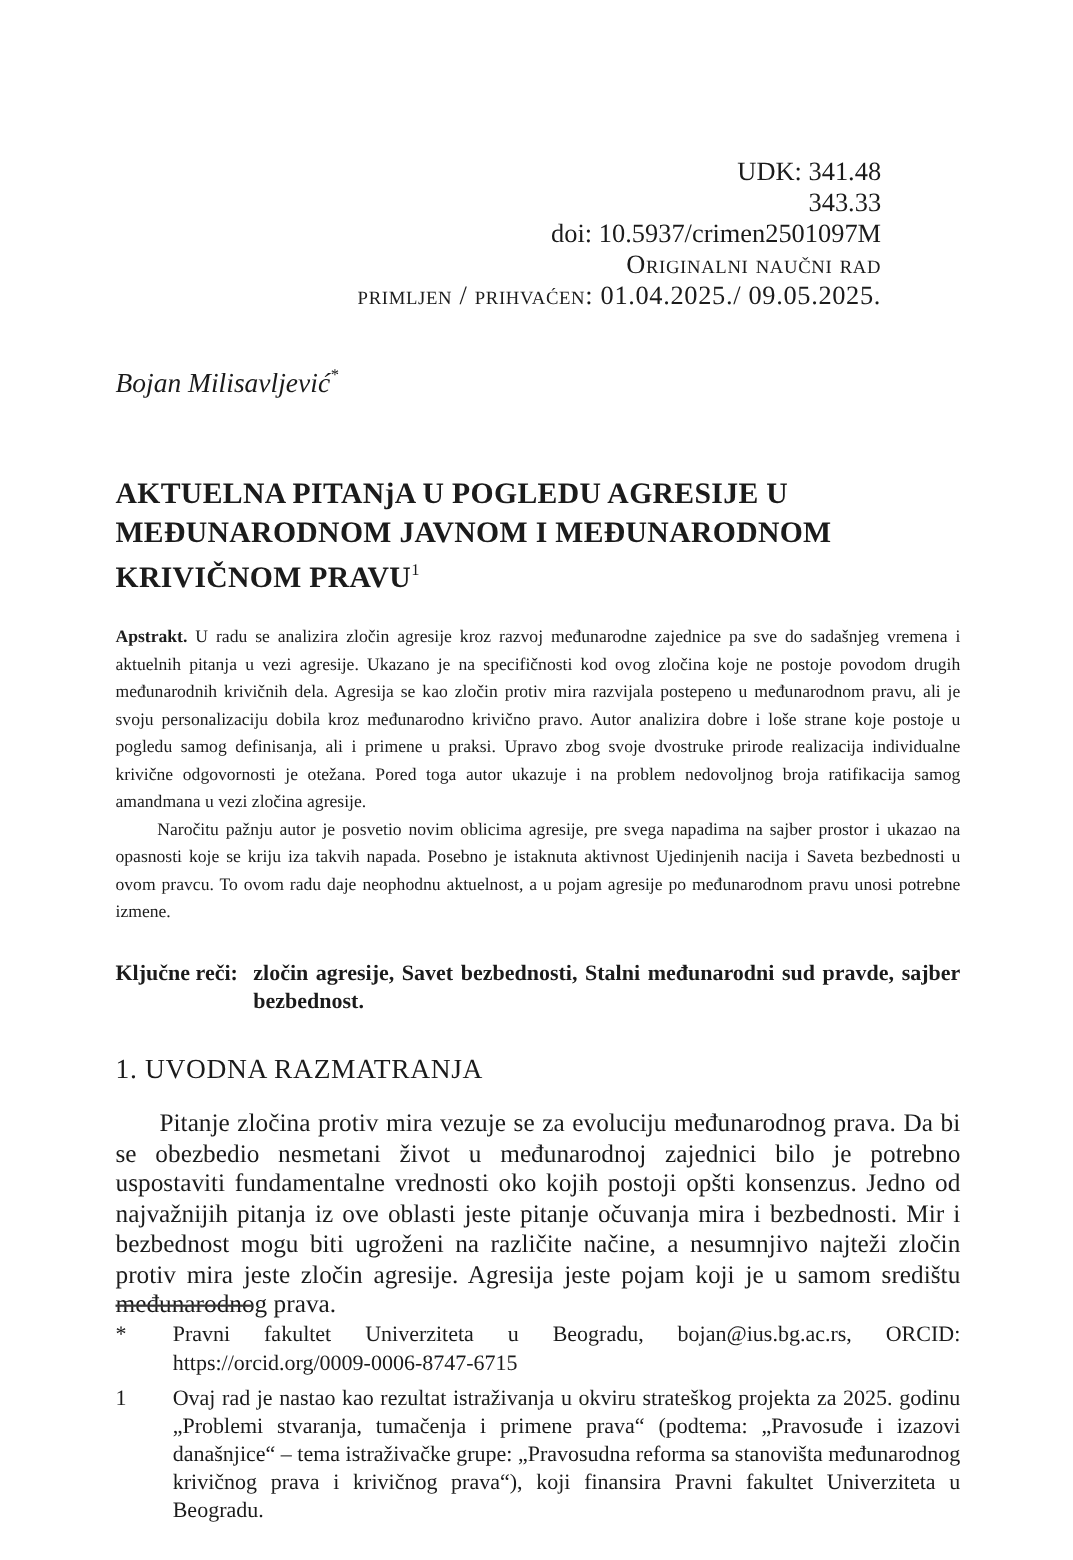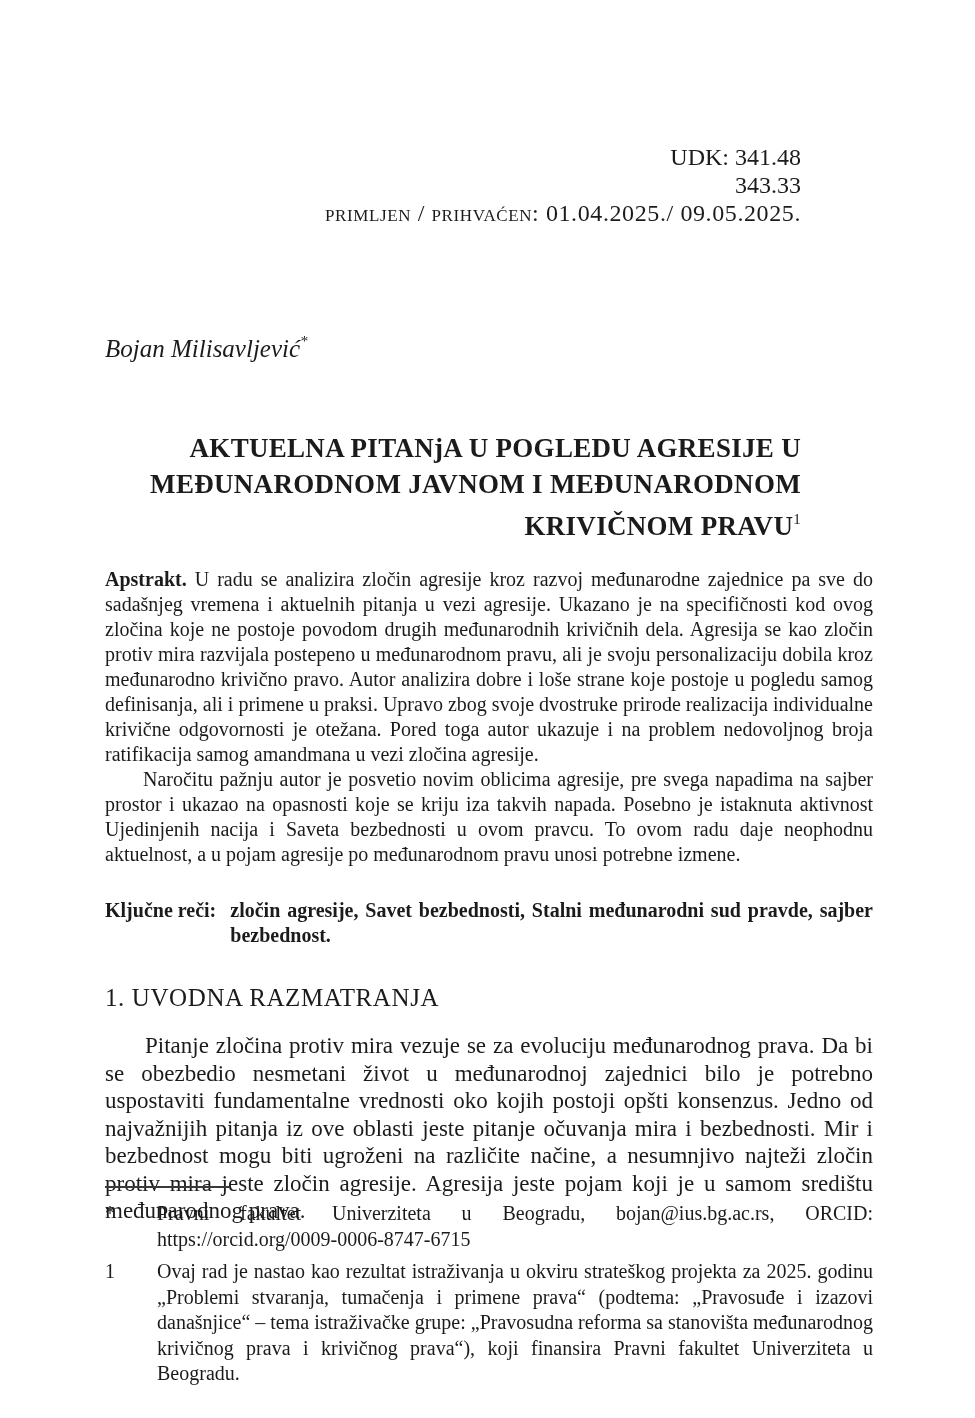--- a/index.html
+++ b/index.html
@@ -27,36 +27,36 @@
     position: absolute;
     top: 335px; left: 105px;
     font-style: italic;
     font-size: 25px;
   }
   .author sup { font-size: 15px; position: relative; top: -2px; }
   
   .title {
     position: absolute;
     top: 430px; left: 105px; right: 102px;
-    text-align: right;
+    text-align: left;
     font-weight: 700;
     font-size: 27px;
     line-height: 36px;
     letter-spacing: 0.3px;
     font-family: Liberation Serif, serif;
   }
   .title-line { display: block; }
   .title sup { font-size: 15px; font-weight: 400; position: relative; top: -1px; }
   
   .front-matter {
     position: absolute;
     top: 567px; left: 105px; width: 768px;
   }
   .abstract-p {
-    font-size: 20px;
+    font-size: 16px;
     line-height: 25px;
     text-align: justify;
   }
   .abstract-p.indented { text-indent: 38px; }
   .abstract-label { font-weight: 700; }
   .keywords {
     margin-top: 31px;
     display: grid;
     grid-template-columns: auto 1fr;
     column-gap: 14px;
@@ -98,20 +98,22 @@
   .fn-text { text-align: justify; margin-left: 24px; }
 </style>
 </head>
 <body>
 
 <div class="page">
 
   <div class="meta">
     <div class="meta-line">UDK: 341.48</div>
     <div class="meta-line">343.33</div>
+    <div class="meta-line">doi: 10.5937/crimen2501097M</div>
+    <div class="meta-line sc">Originalni naučni rad</div>
     <div class="meta-line sc">primljen / prihvaćen: 01.04.2025./ 09.05.2025.</div>
   </div>
 
   <div class="author">
     <span>Bojan Milisavljević</span><sup>*</sup>
   </div>
 
   <h1 class="title">
     <span class="title-line">AKTUELNA PITANjA U POGLEDU AGRESIJE U</span>
     <span class="title-line">MEĐUNARODNOM JAVNOM I MEĐUNARODNOM</span>

